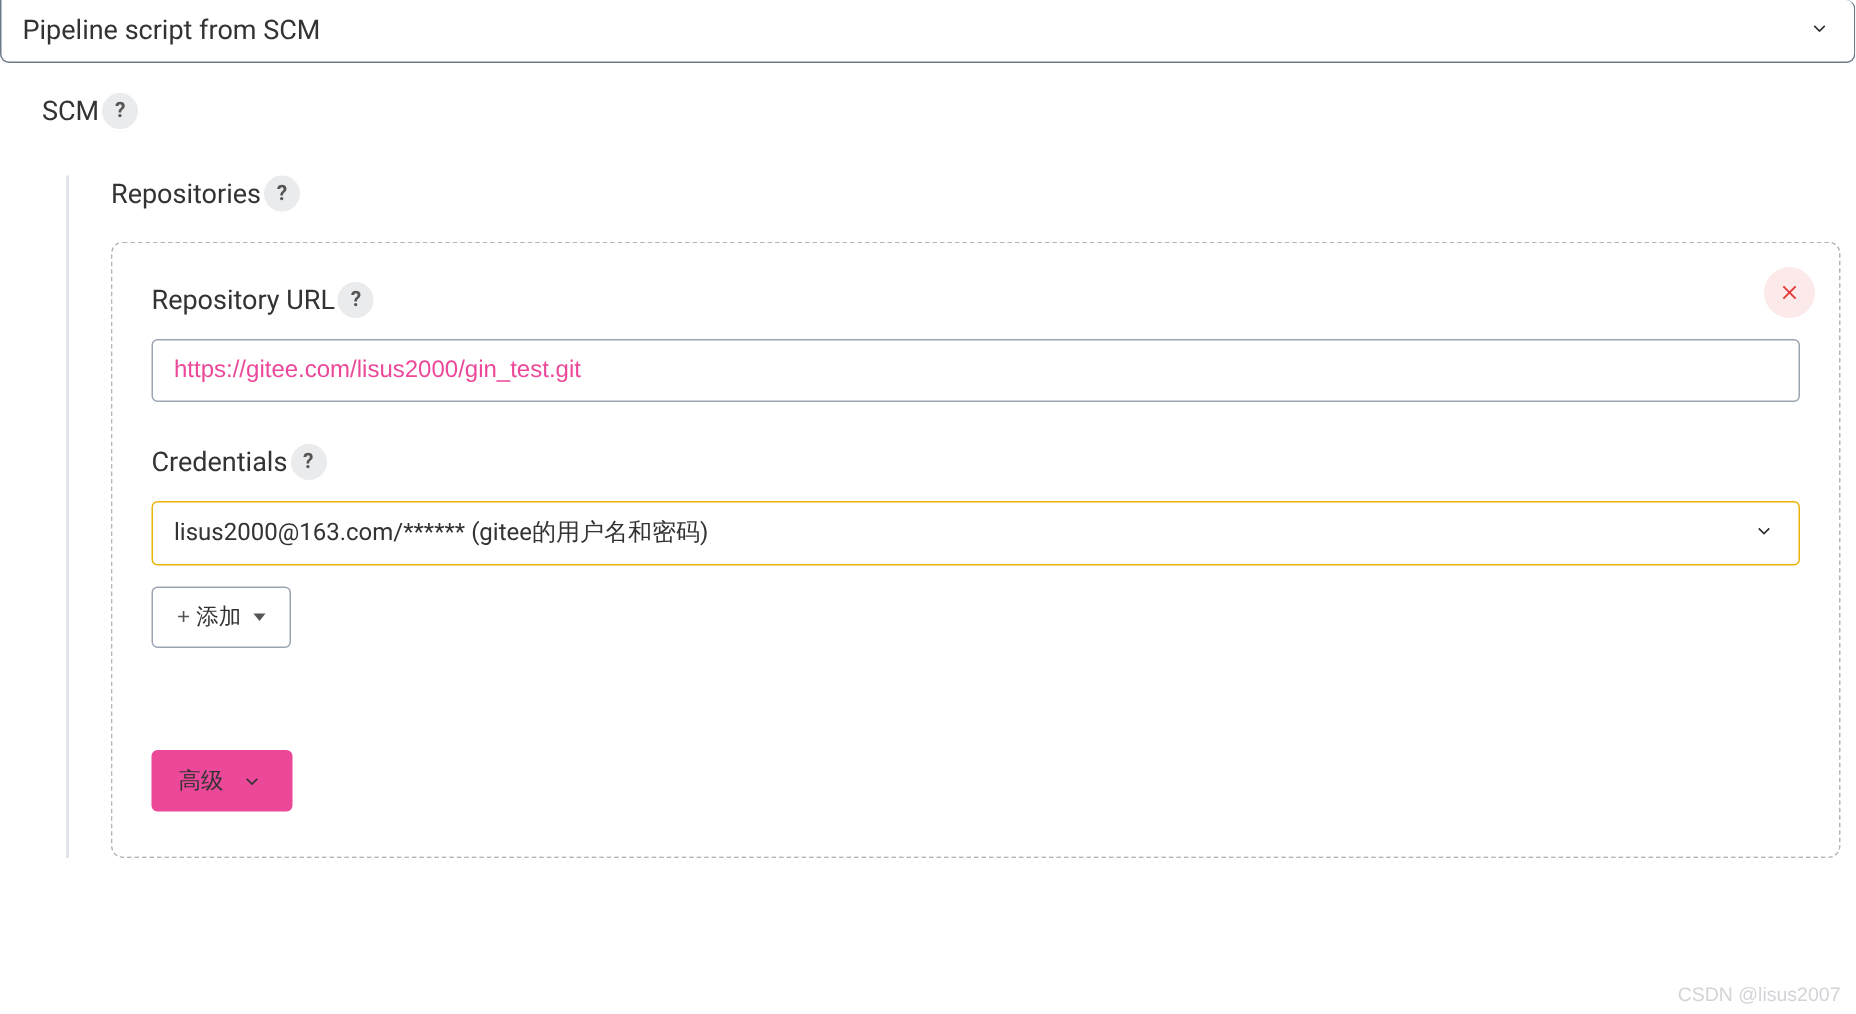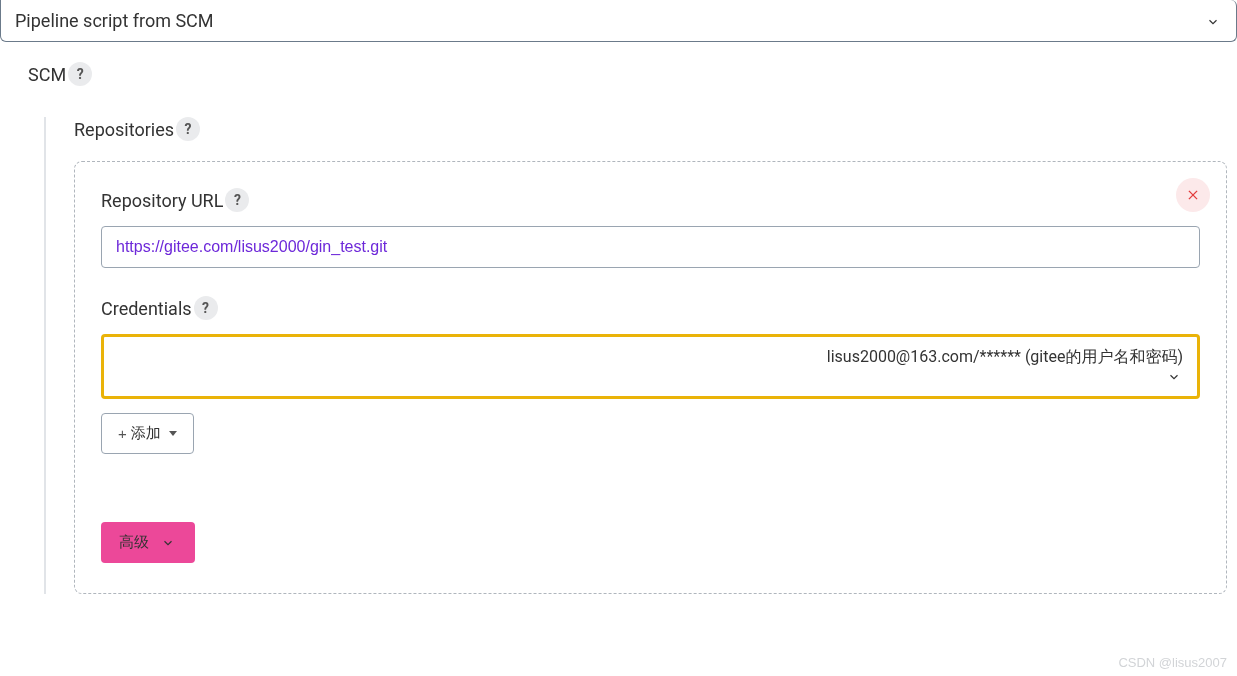--- a/index.html
+++ b/index.html
@@ -9,21 +9,21 @@
     }
     body {
       font-family: -apple-system, BlinkMacSystemFont, "Segoe UI", Roboto, "Helvetica Neue", Arial, sans-serif;
       font-size: 16px;
       color: #333;
       background: #fff;
       width: 1237px;
     }
     .dropdown {
       display: flex;
-      align-items: flex-end;
+      align-items: flex-start;
       justify-content: space-between;
       padding: 10px 14px;
       border: 1px solid #6b7a8a;
       border-radius: 6px;
       background: #fff;
       cursor: pointer;
       position: relative;
     }
     .dropdown.top {
       border-top-left-radius: 0;
@@ -112,33 +112,32 @@
       height: 14px;
       stroke: #e23b3b;
       stroke-width: 2.2;
     }
     .text-input {
       width: 100%;
       padding: 11px 14px;
       border: 1px solid #9aa5b1;
       border-radius: 4px;
       font-size: 16px;
-      color: #6d28d9;
+      color: #ec4899;
       background: #fff;
     }
     .field-block {
       margin-bottom: 28px;
     }
     .field-block:last-child {
       margin-bottom: 0;
     }
     .cred-dropdown {
-      border: 3px solid #eab308;
-      border-radius: 4px;
-      flex-direction: column;
+      border: 1px solid #eab308;
+      border-radius: 4px;
     }
     .add-button {
       display: inline-flex;
       align-items: center;
       gap: 4px;
       padding: 10px 16px;
       border: 1px solid #9aa5b1;
       border-radius: 4px;
       background: #fff;
       font-size: 15px;

